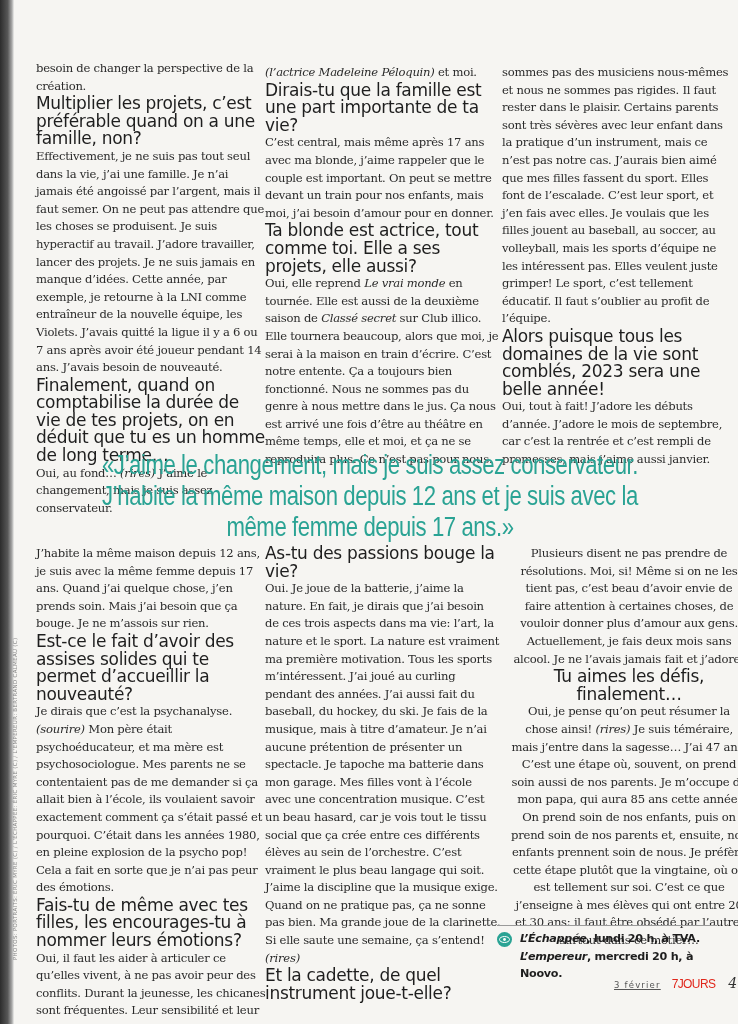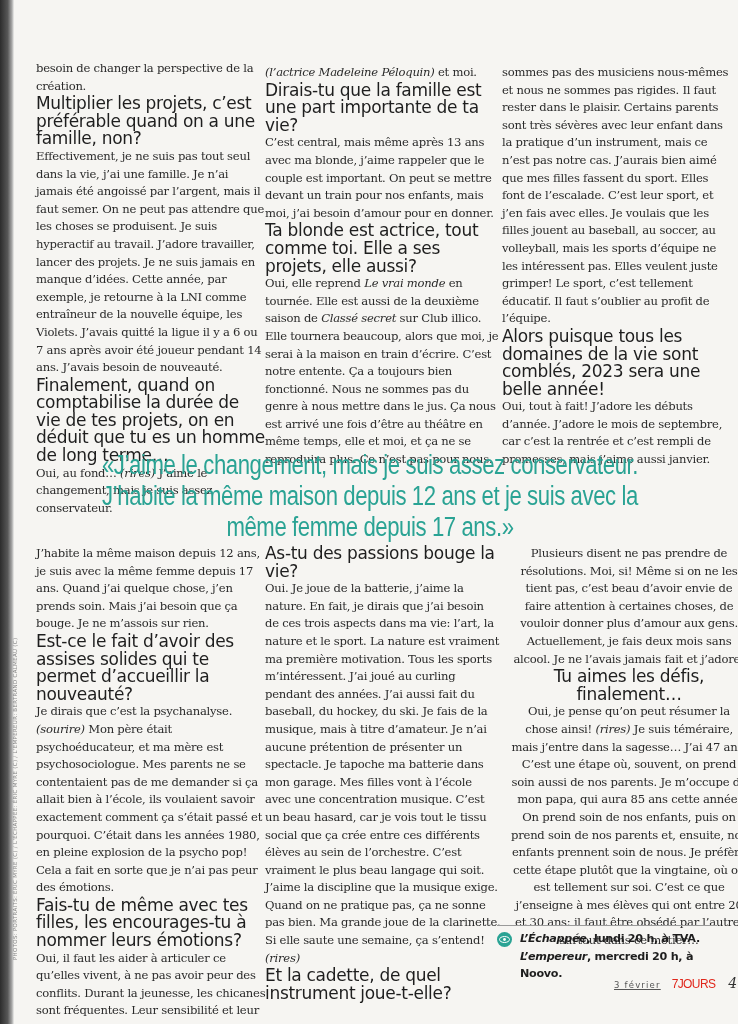--- a/index.html
+++ b/index.html
@@ -67,21 +67,21 @@
 <div class="col" id="c1">
     <p><span>besoin de changer la perspective de la création.</span></p>
     <p class="q">Multiplier les projets, c’est préférable quand on a une famille, non?</p>
     <p><span>Effectivement, je ne suis pas tout seul dans la vie, j’ai une famille. Je n’ai jamais été angoissé par l’argent, mais il faut semer. On ne peut pas attendre que les choses se produisent. Je suis hyperactif au travail. J’adore travailler, lancer des projets. Je ne suis jamais en manque d’idées. Cette année, par exemple, je retourne à la LNI comme entraîneur de la nouvelle équipe, les Violets. J’avais quitté la ligue il y a 6 ou 7 ans après avoir été joueur pendant 14 ans. J’avais besoin de nouveauté.</span></p>
     <p class="q">Finalement, quand on comptabilise la durée de vie de tes projets, on en déduit que tu es un homme de long terme…</p>
     <p><span>Oui, au fond… </span><i>(rires)</i><span> J’aime le changement, mais je suis assez conservateur.</span></p>
   </div>
 <div class="col" id="c2">
     <p><i>(l’actrice Madeleine Péloquin)</i><span> et moi.</span></p>
     <p class="q">Dirais-tu que la famille est une part importante de ta vie?</p>
-    <p><span>C’est central, mais même après 13 ans avec ma blonde, j’aime rappeler que le couple est important. On peut se mettre devant un train pour nos enfants, mais moi, j’ai besoin d’amour pour en donner.</span></p>
+    <p><span>C’est central, mais même après 17 ans avec ma blonde, j’aime rappeler que le couple est important. On peut se mettre devant un train pour nos enfants, mais moi, j’ai besoin d’amour pour en donner.</span></p>
     <p class="q">Ta blonde est actrice, tout comme toi. Elle a ses projets, elle aussi?</p>
     <p><span>Oui, elle reprend </span><i>Le vrai monde</i><span> en tournée. Elle est aussi de la deuxième saison de </span><i>Classé secret</i><span> sur Club illico. Elle tournera beaucoup, alors que moi, je serai à la maison en train d’écrire. C’est notre entente. Ça a toujours bien fonctionné. Nous ne sommes pas du genre à nous mettre dans le jus. Ça nous est arrivé une fois d’être au théâtre en même temps, elle et moi, et ça ne se reproduira plus. Ce n’est pas pour nous.</span></p>
   </div>
 <div class="col" id="c3">
     <p><span>sommes pas des musiciens nous-mêmes et nous ne sommes pas rigides. Il faut rester dans le plaisir. Certains parents sont très sévères avec leur enfant dans la pratique d’un instrument, mais ce n’est pas notre cas. J’aurais bien aimé que mes filles fassent du sport. Elles font de l’escalade. C’est leur sport, et j’en fais avec elles. Je voulais que les filles jouent au baseball, au soccer, au volleyball, mais les sports d’équipe ne les intéressent pas. Elles veulent juste grimper! Le sport, c’est tellement éducatif. Il faut s’oublier au profit de l’équipe.</span></p>
     <p class="q">Alors puisque tous les domaines de la vie sont comblés, 2023 sera une belle année!</p>
     <p><span>Oui, tout à fait! J’adore les débuts d’année. J’adore le mois de septembre, car c’est la rentrée et c’est rempli de promesses, mais j’aime aussi janvier.</span></p>
   </div>
 
 <div class="pull">«J’aime le changement, mais je suis assez conservateur. J’habite la même maison depuis 12 ans et je suis avec la même femme depuis 17 ans.»</div>

